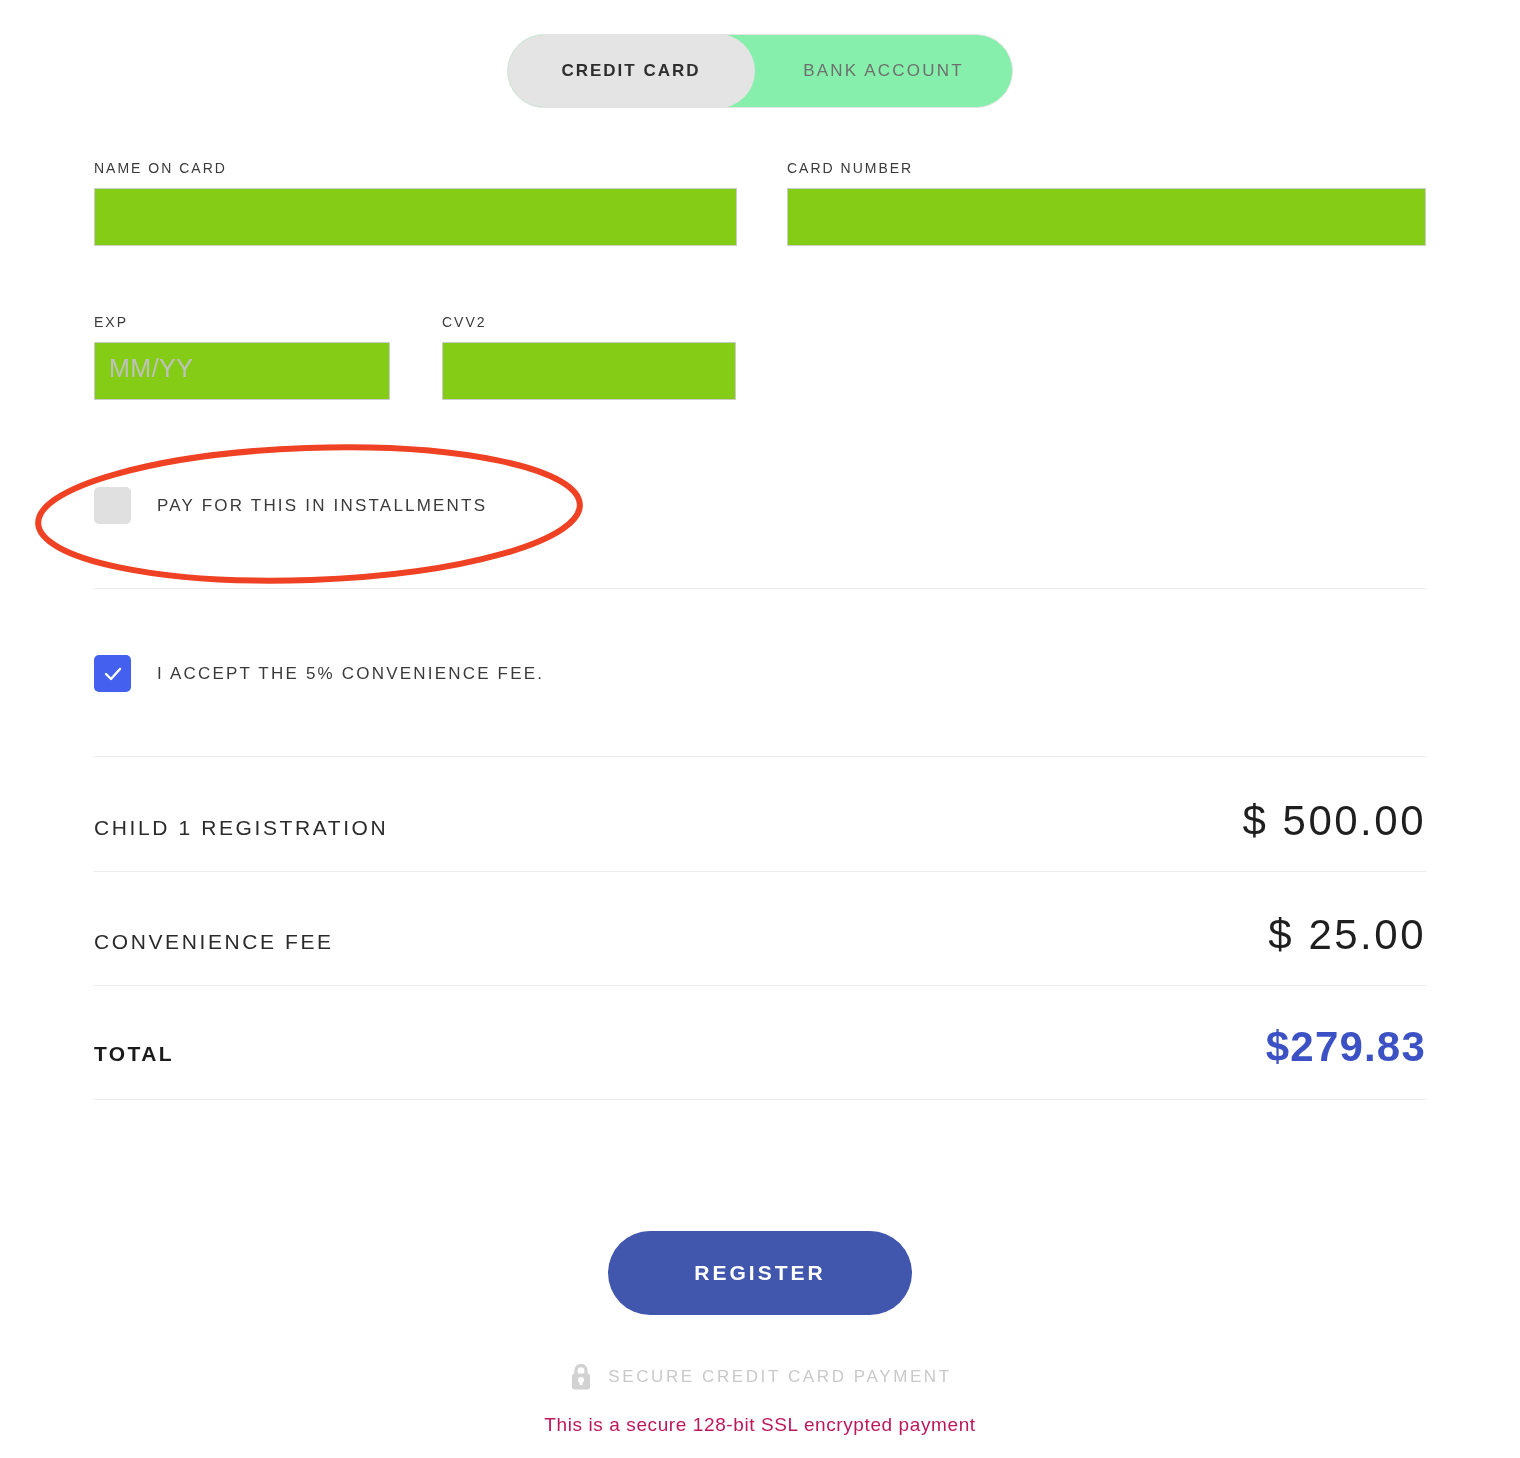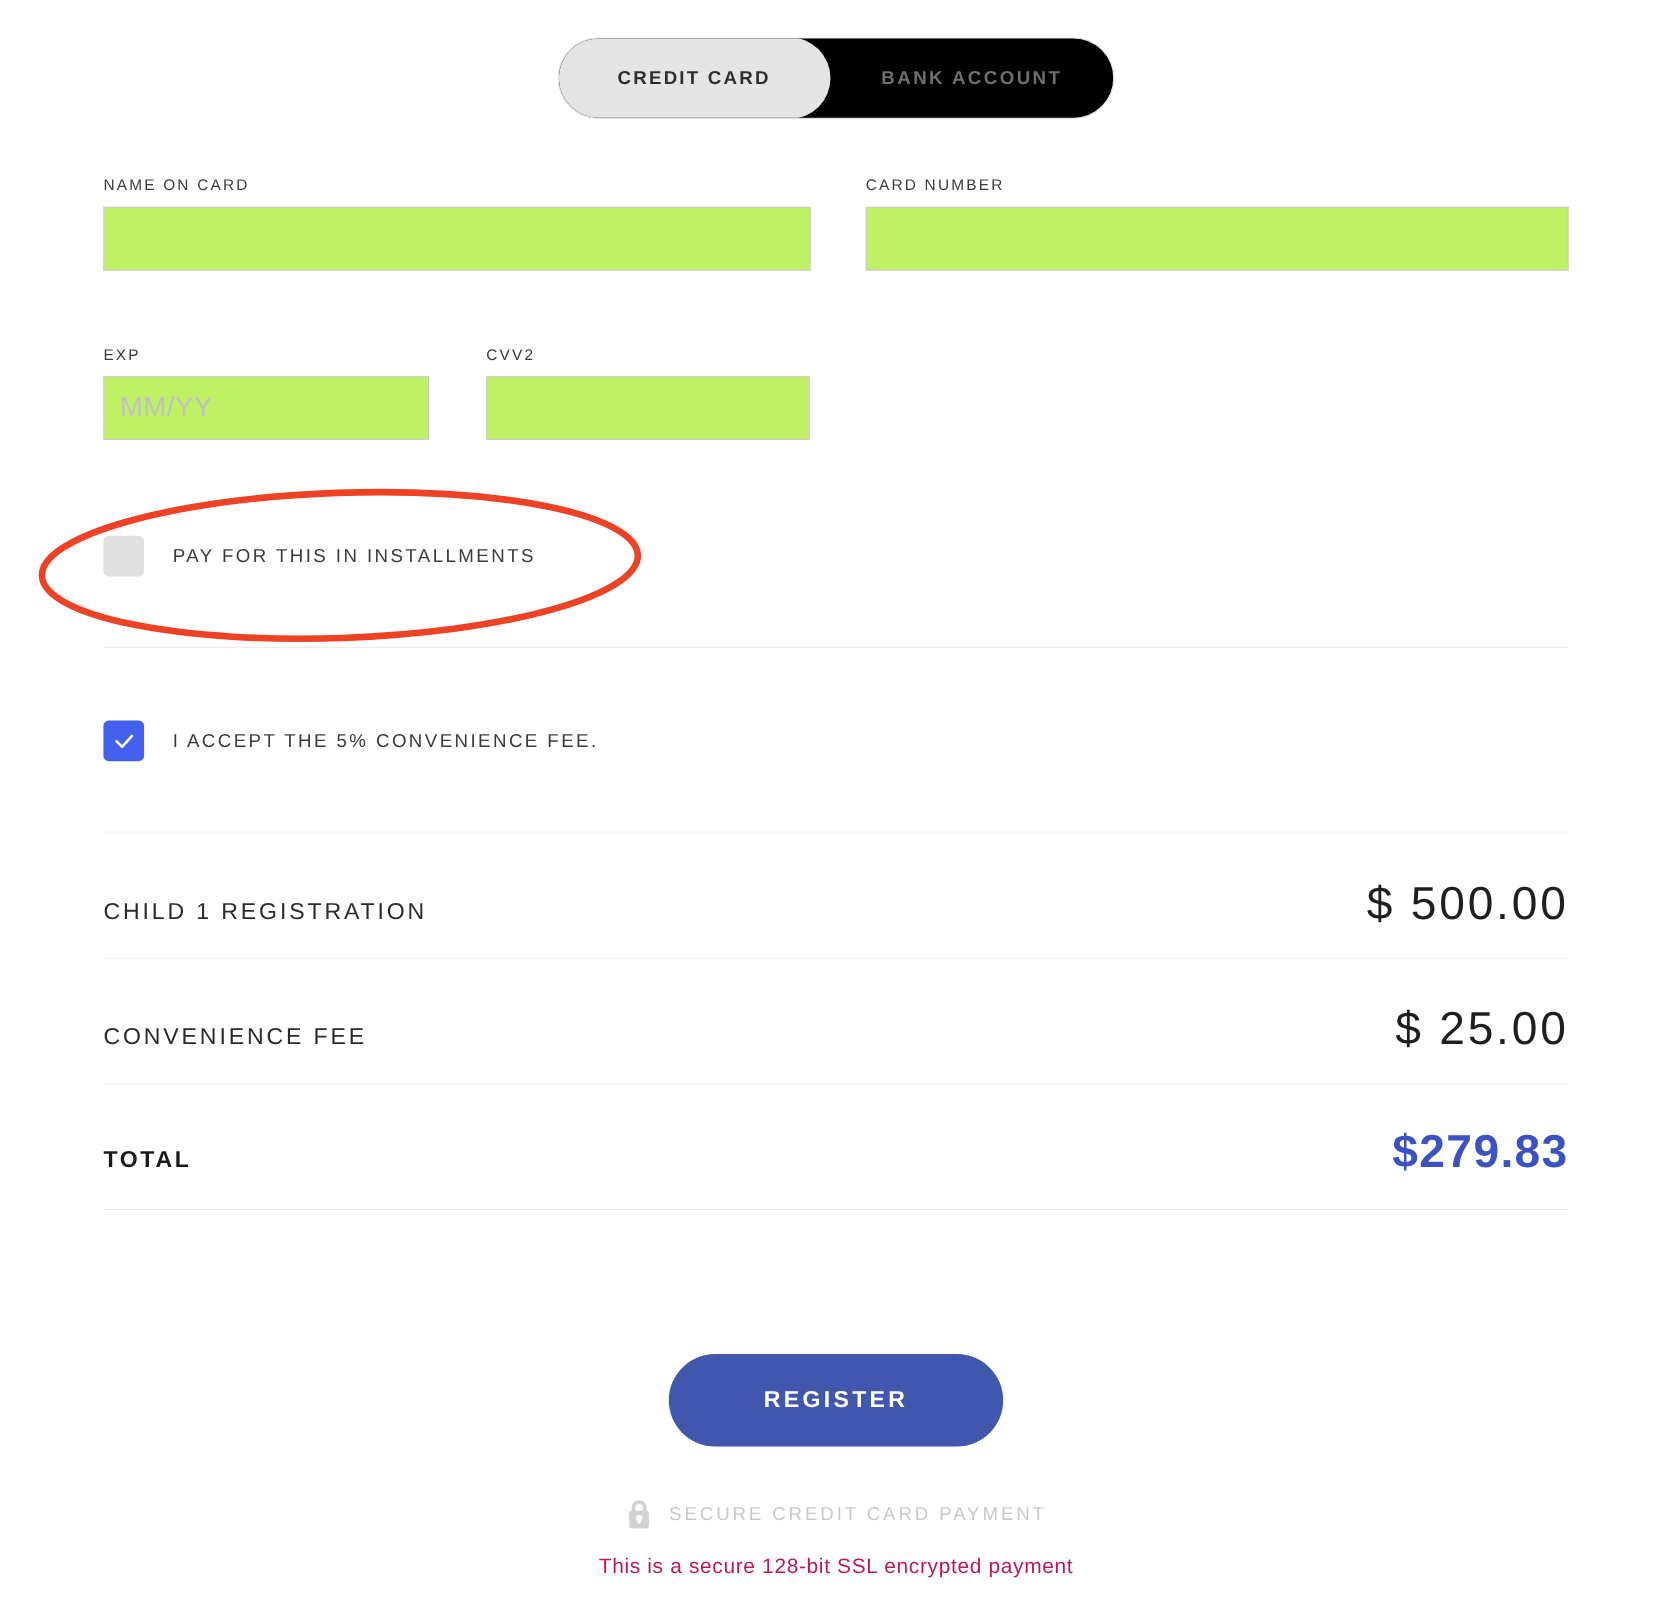--- a/index.html
+++ b/index.html
@@ -29,21 +29,21 @@
     width: 1520px;
     display: flex;
     justify-content: center;
   }
   .tabs {
     display: flex;
     align-items: stretch;
     height: 74px;
     border: 1px solid #e3e3e3;
     border-radius: 38px;
-    background: #000000;
+    background: #86efac;
     box-sizing: border-box;
     overflow: hidden;
   }
   .tab {
     display: flex;
     align-items: center;
     justify-content: center;
     font-size: 17px;
     letter-spacing: 2.0px;
     font-weight: 700;
@@ -54,21 +54,21 @@
   .tab.active {
     background: #e4e4e4;
     color: #2e2e2e;
     border-radius: 38px;
     width: 248px;
     margin: -1px 0 -1px -1px;
     height: 74px;
   }
   .tab.inactive {
     color: #6f6f6f;
-    font-weight: 700;
+    font-weight: 400;
     letter-spacing: 2.2px;
     width: 257px;
   }
 
   
   .form {
     position: absolute;
     left: 94px;
     top: 160px;
     width: 1332px;
@@ -76,24 +76,24 @@
   .field-label {
     font-size: 14px;
     letter-spacing: 2.0px;
     color: #3a3a3a;
     font-weight: 400;
     text-transform: uppercase;
     margin-bottom: 12px;
   }
   .input {
     border: 1px solid #cbcbcb;
-    background: #bef264;
+    background: #84cc16;
     height: 58px;
     box-sizing: border-box;
-    font-size: 22px;
+    font-size: 18px;
     color: #3a3a3a;
     padding: 0 14px;
     font-family: "Liberation Sans", sans-serif;
     outline: none;
     display: block;
   }
   .input::placeholder {
     color: #c0c0c0;
     font-size: 25px;
     letter-spacing: 0.5px;

